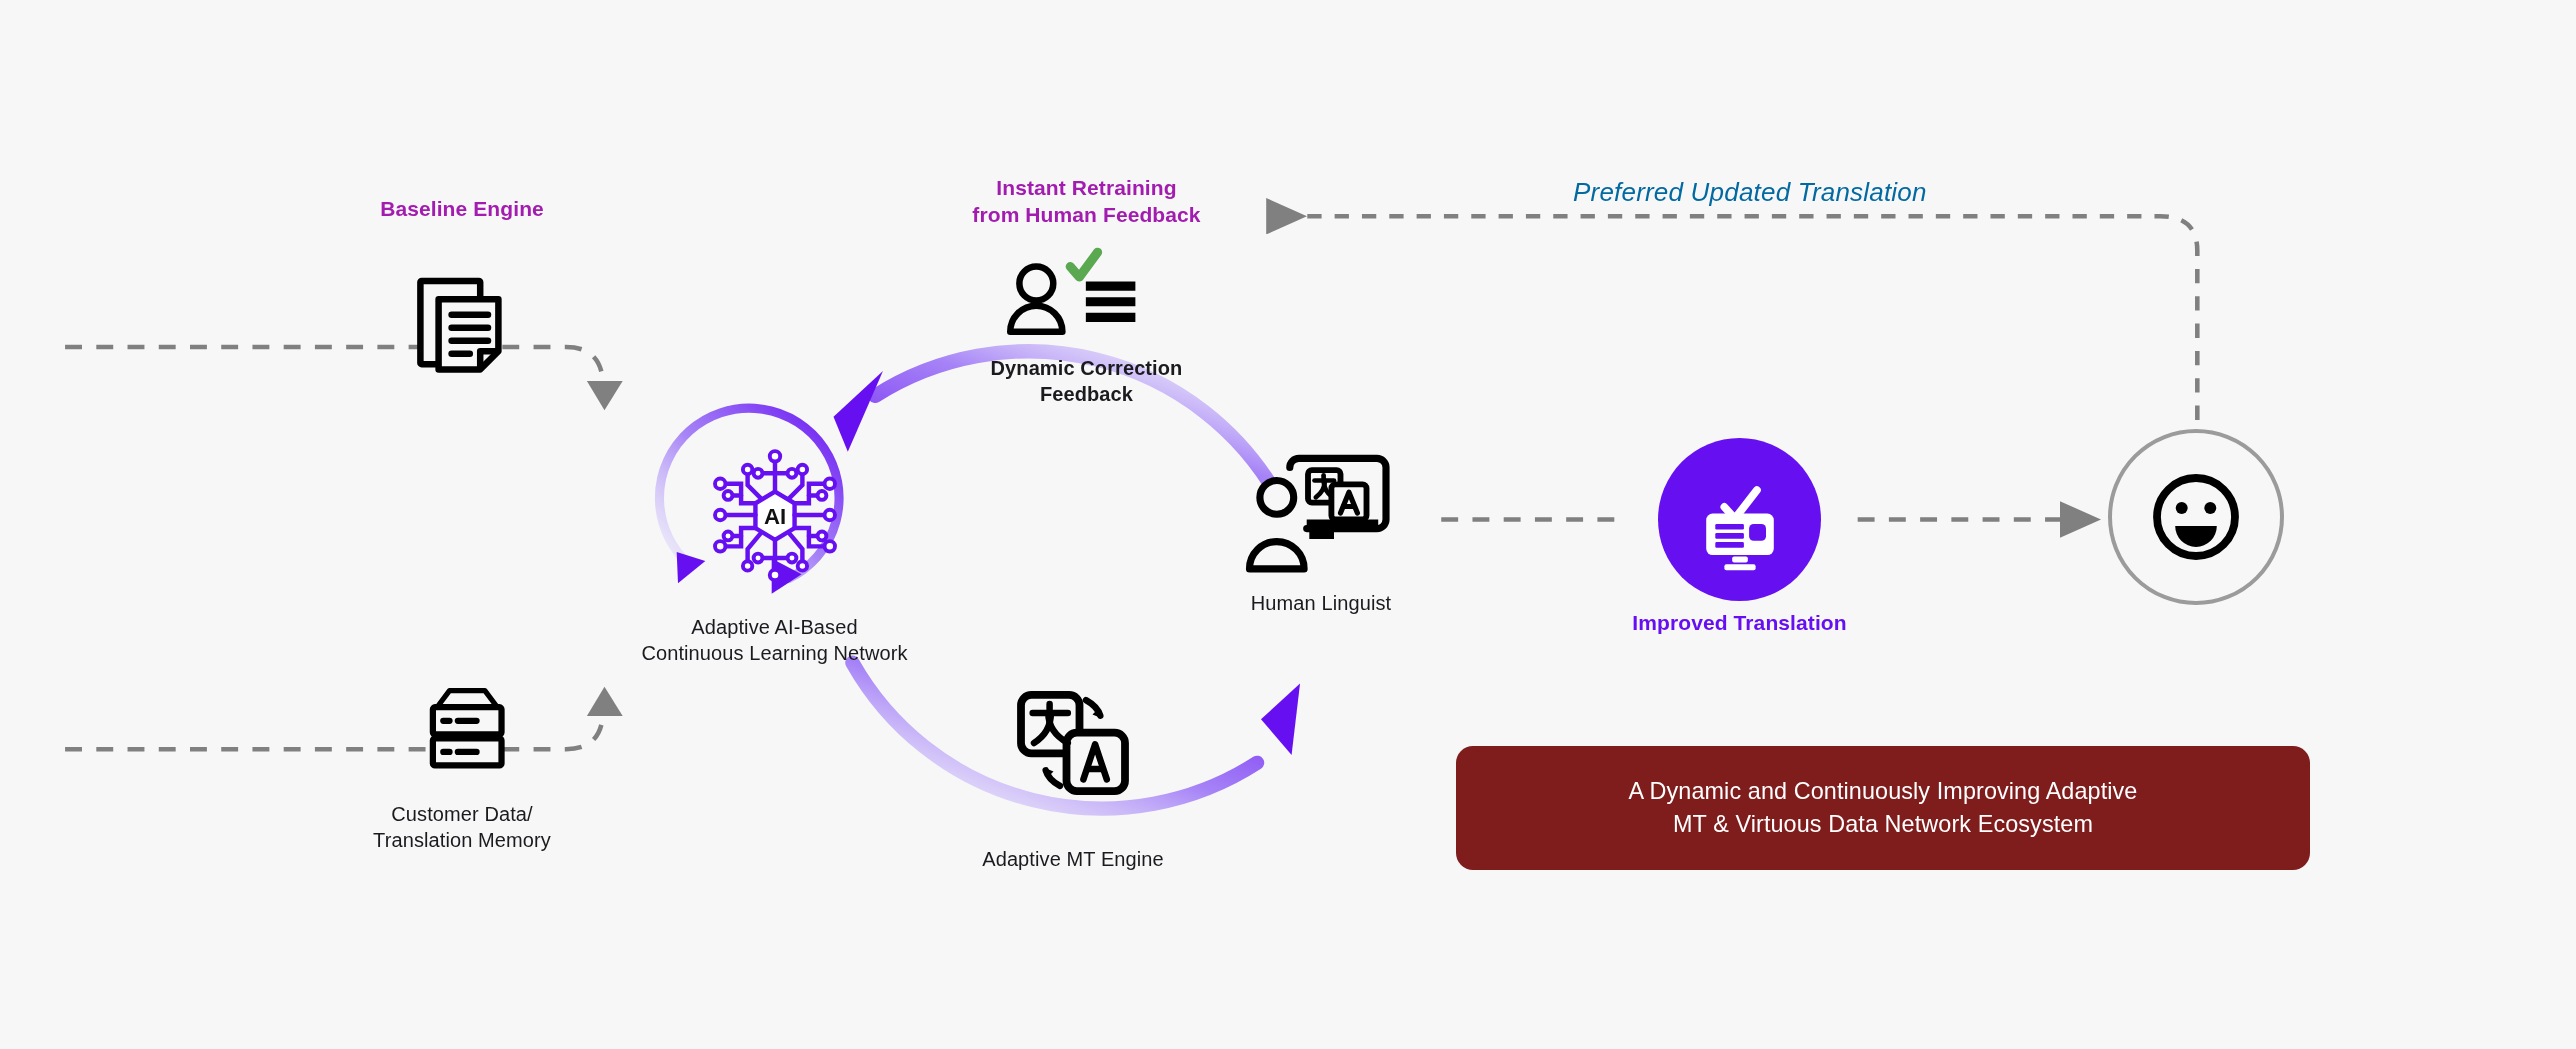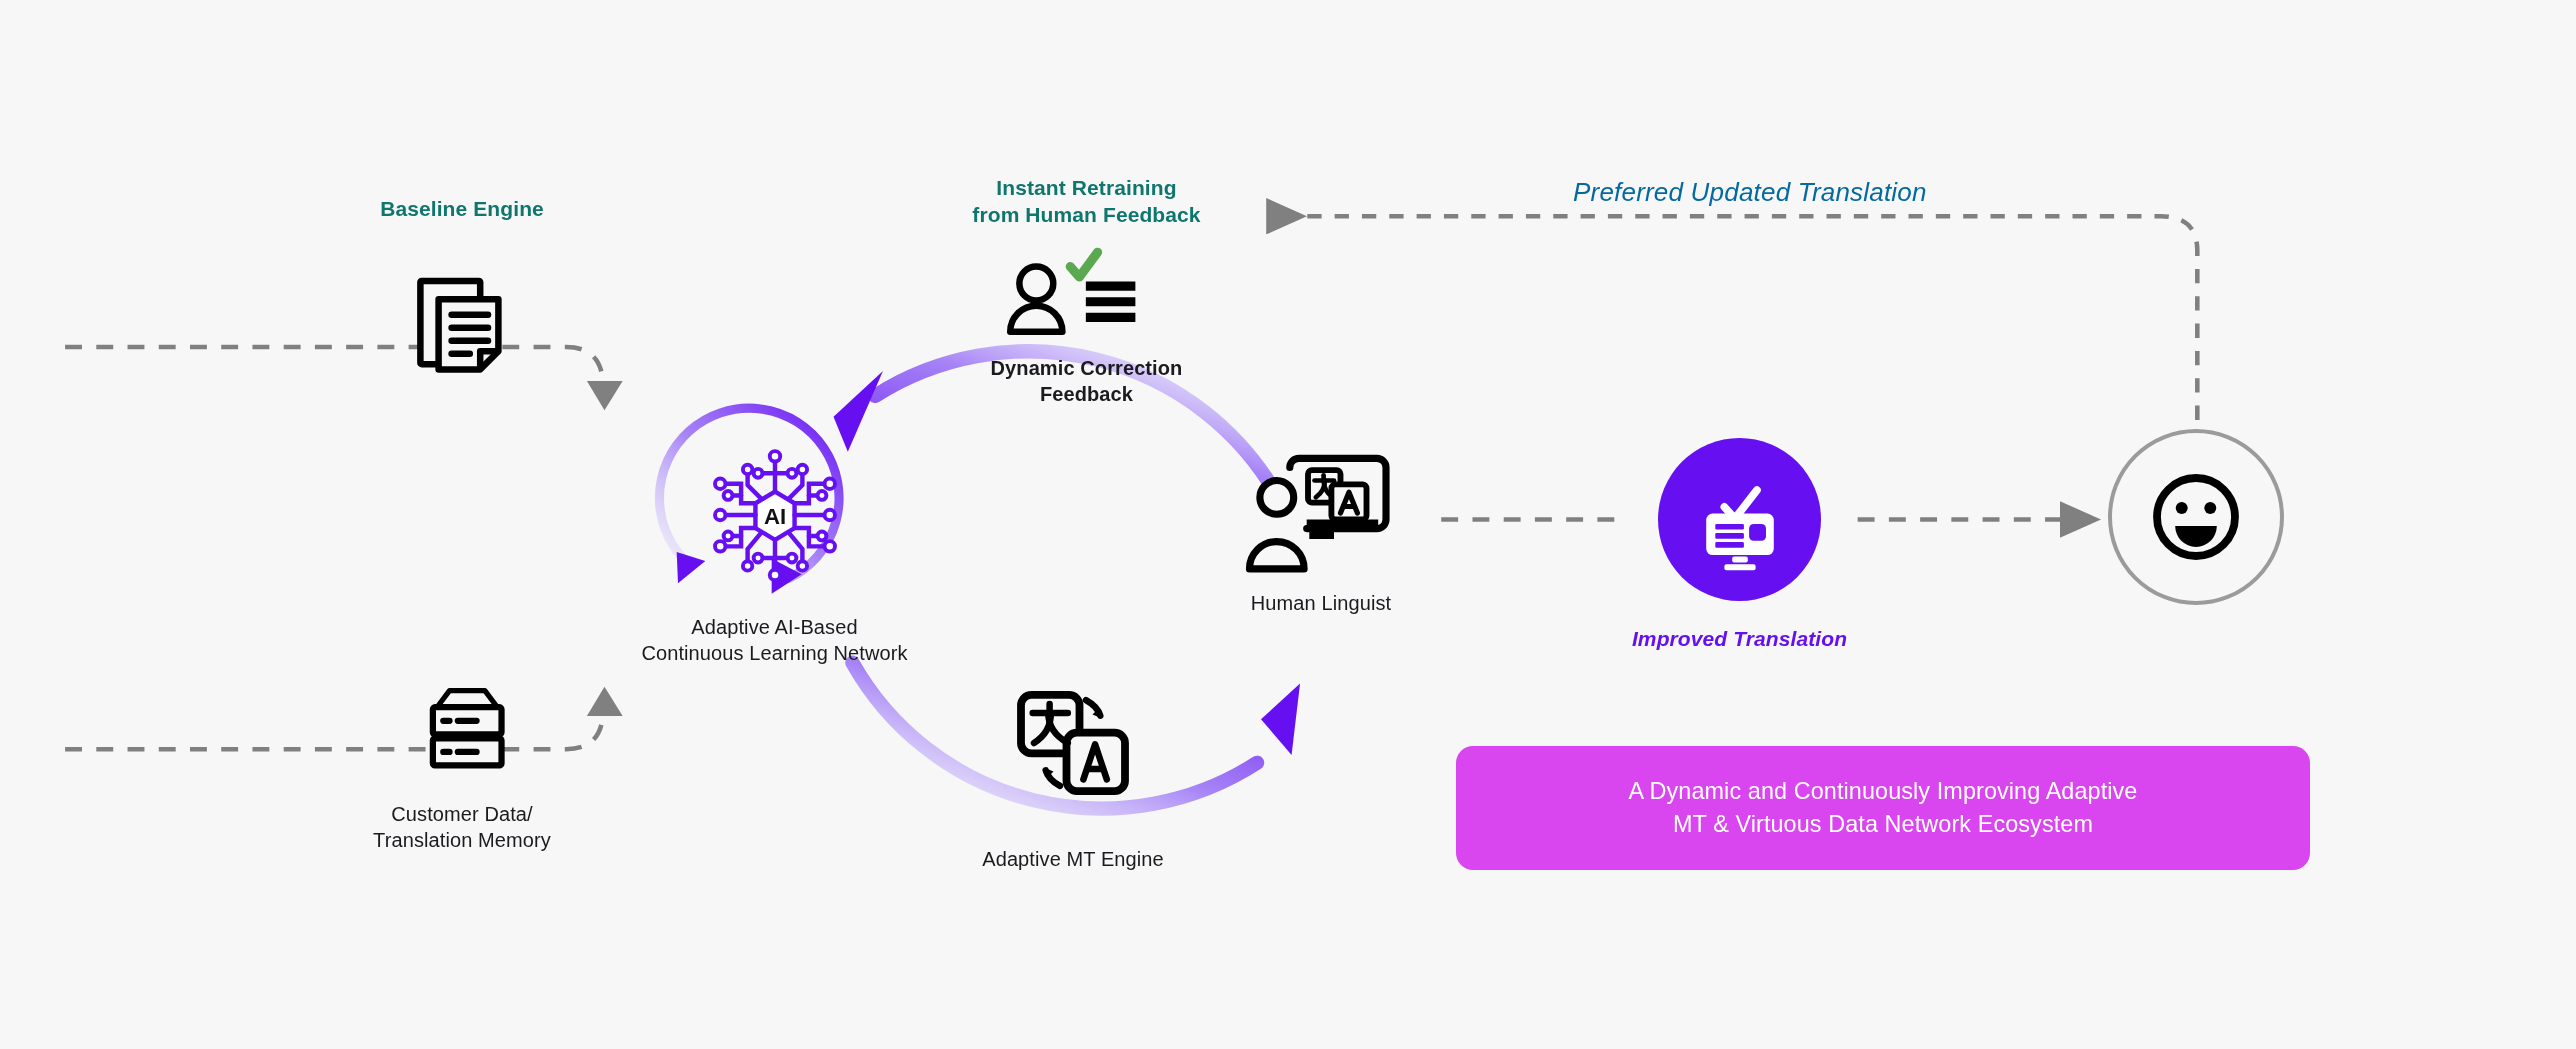--- a/index.html
+++ b/index.html
@@ -12,32 +12,32 @@
   }
   #stage{position:absolute;left:0;top:0;width:2576px;height:1050px;}
   #wires{position:absolute;left:0;top:0;width:2576px;height:1050px;}
 
   .node{position:absolute;display:flex;flex-direction:column;align-items:center;}
   .cap{
     font-size:20px;color:#1b1b1f;line-height:1.28;text-align:center;
     letter-spacing:0.1px;white-space:pre-line;
   }
   .cap-top{
-    font-size:21px;font-weight:bold;color:#0f766e;line-height:1.3;
+    font-size:21px;font-weight:bold;color:#a21caf;line-height:1.3;
     text-align:center;white-space:pre-line;letter-spacing:0.1px;
   }
   .cap-purple{
     font-size:21px;font-weight:bold;color:#6610f2;text-align:center;letter-spacing:0.1px;
   }
   .ico{display:flex;align-items:flex-start;justify-content:center;}
 
   
   #banner{
     position:absolute;left:1456px;top:746px;width:854px;height:124px;
-    background:#d946ef;border-radius:17px;
+    background:#7f1d1d;border-radius:17px;
     display:flex;align-items:center;justify-content:center;
   }
   #banner .btext{
     color:#ffffff;font-size:23.4px;line-height:1.42;text-align:center;
     white-space:pre-line;font-weight:500;letter-spacing:0.1px;
   }
 
   
   #smiley-node{position:absolute;left:2108px;top:429px;width:176px;height:176px;}
   #smiley-ring{
@@ -299,21 +299,21 @@
         <g fill="#6610f2">
           <rect x="21" y="43" width="22" height="4.4" rx="1"></rect>
           <rect x="21" y="50" width="22" height="4.4" rx="1"></rect>
           <rect x="21" y="57" width="22" height="4.4" rx="1"></rect>
           <rect x="47" y="43" width="13" height="13" rx="3.5"></rect>
         </g>
         <rect x="34" y="68" width="12" height="4.6" rx="1.5" fill="#ffffff"></rect>
         <rect x="28" y="74" width="24" height="4.6" rx="1.5" fill="#ffffff"></rect>
       </svg>
     </div>
-    <div class="cap-purple" style="margin-top:26px;white-space:nowrap;font-style:italic;">Improved Translation</div>
+    <div class="cap-purple" style="margin-top:10px;white-space:nowrap;">Improved Translation</div>
   </div>
 
   <div id="smiley-node">
     <div id="smiley-ring">
       <svg width="104" height="104" viewBox="0 0 80 80">
         <circle cx="40" cy="40" r="30" fill="none" stroke="#000" stroke-width="6"></circle>
         <circle cx="29" cy="33" r="4.6" fill="#000"></circle>
         <circle cx="51" cy="33" r="4.6" fill="#000"></circle>
         <path d="M24 47 h32 a16 16 0 0 1 -32 0 z" fill="#000"></path>
       </svg>

